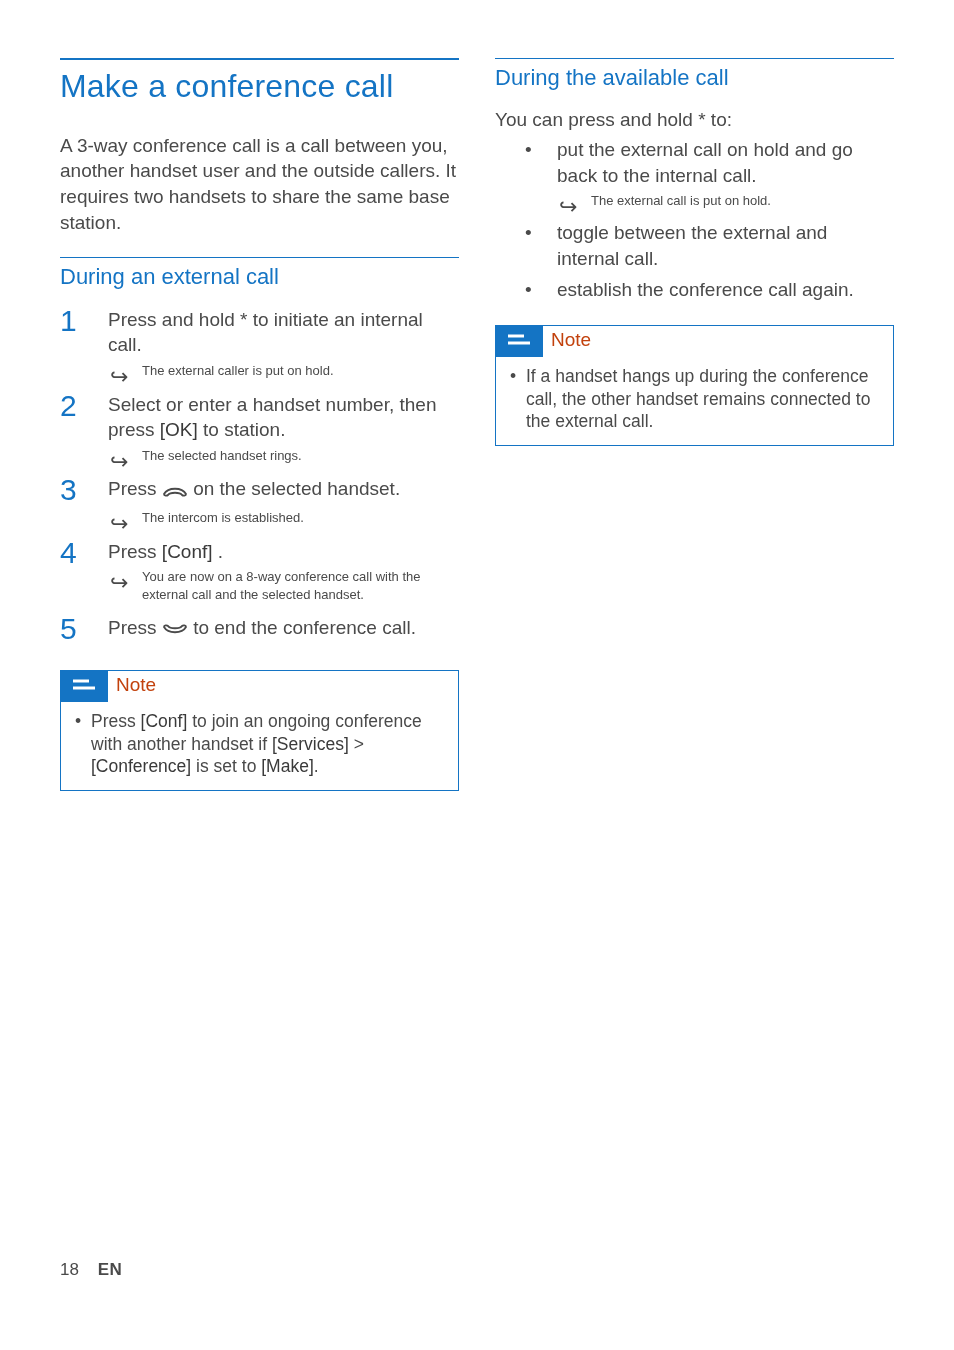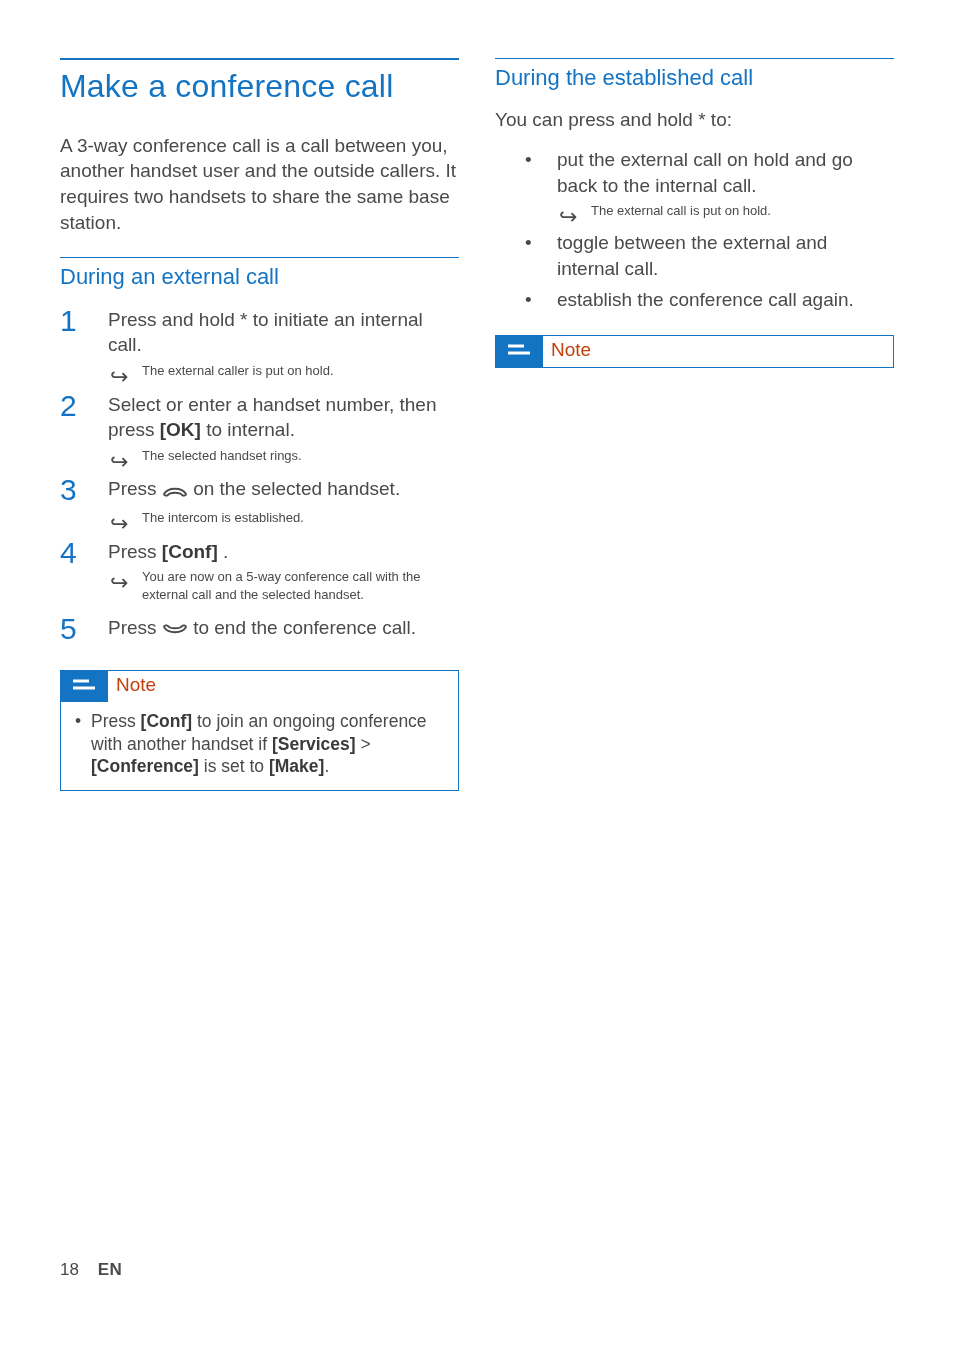--- a/index.html
+++ b/index.html
@@ -155,21 +155,21 @@
     font-size: 17.5px;
     line-height: 1.3;
     color: #4a4a4a;
   }
   .note-body ul > li::before {
     content: "•";
     position: absolute;
     left: 0;
     top: 0;
   }
-  .b { font-weight: 700; color: #3a3a3a; }
+  .b { font-weight: 400; color: #3a3a3a; }
   .iconline {
     display: inline-block;
     vertical-align: -3px;
   }
   .footer {
     position: absolute;
     left: 60px;
     bottom: 70px;
     font-size: 17px;
     color: #4a4a4a;
@@ -190,37 +190,37 @@
       <h2>During an external call</h2>
 
       <ol class="steps">
         <li>
           <span>Press and hold * to initiate an internal call.</span>
           <ul class="results">
             <li>The external caller is put on hold.</li>
           </ul>
         </li>
         <li>
-          <span>Select or enter a handset number, then press </span><span class="b">[OK]</span><span> to internal.</span>
+          <span>Select or enter a handset number, then press </span><span class="b">[OK]</span><span> to station.</span>
           <ul class="results">
             <li>The selected handset rings.</li>
           </ul>
         </li>
         <li>
           <span>Press </span><span class="iconline"><svg width="26" height="14" viewBox="0 0 26 14">
                 <path d="M2 10 C6 3 20 3 24 10 C24 12 21 12 20 11 C18 8 8 8 6 11 C5 12 2 12 2 10 Z" fill="none" stroke="#4a4a4a" stroke-width="1.8"></path>
               </svg></span><span> on the selected handset.</span>
           <ul class="results">
             <li>The intercom is established.</li>
           </ul>
         </li>
         <li>
           <span>Press </span><span class="b">[Conf]</span><span> .</span>
           <ul class="results">
-            <li>You are now on a 5-way conference call with the external call and the selected handset.</li>
+            <li>You are now on a 8-way conference call with the external call and the selected handset.</li>
           </ul>
         </li>
         <li>
           <span>Press </span><span class="iconline"><svg width="26" height="14" viewBox="0 0 26 14">
                 <path d="M2 4 C6 11 20 11 24 4 C24 2 21 2 20 3 C18 6 8 6 6 3 C5 2 2 2 2 4 Z" fill="none" stroke="#4a4a4a" stroke-width="1.8"></path>
               </svg></span><span> to end the conference call.</span>
         </li>
       </ol>
 
       <div class="note-box">
@@ -237,22 +237,22 @@
           <ul>
             <li>
               <span>Press </span><span class="b">[Conf]</span><span> to join an ongoing conference with another handset if </span><span class="b">[Services]</span><span> &gt; </span><span class="b">[Conference]</span><span> is set to </span><span class="b">[Make]</span><span>.</span>
             </li>
           </ul>
         </div>
       </div>
     </div>
 
     <div class="col">
-      <h2>During the established call</h2>
-      <p class="body" style="margin-bottom:14px">You can press and hold * to:</p>
+      <h2>During the available call</h2>
+      <p class="body" style="margin-bottom:4px">You can press and hold * to:</p>
       <ul class="bullets">
         <li>
           <span>put the external call on hold and go back to the internal call.</span>
           <ul class="results">
             <li>The external call is put on hold.</li>
           </ul>
         </li>
         <li>toggle between the external and internal call.</li>
         <li>establish the conference call again.</li>
       </ul>
@@ -260,20 +260,25 @@
       <div class="note-box">
         <div class="note-header">
           <div class="note-icon">
             <svg width="30" height="20" viewBox="0 0 30 20">
                 <line x1="4" y1="5" x2="20" y2="5" stroke="#fff" stroke-width="3"></line>
                 <line x1="4" y1="12" x2="26" y2="12" stroke="#fff" stroke-width="3"></line>
               </svg>
           </div>
           <div class="note-title">Note</div>
         </div>
+        <div class="note-body">
+          <ul>
+            <li>If a handset hangs up during the conference call, the other handset remains connected to the external call.</li>
+          </ul>
+        </div>
       </div>
     </div>
 
   </div>
 
   <div class="footer">
     <span class="pn">18</span>
     <span class="lang">EN</span>
   </div>
 </div>

